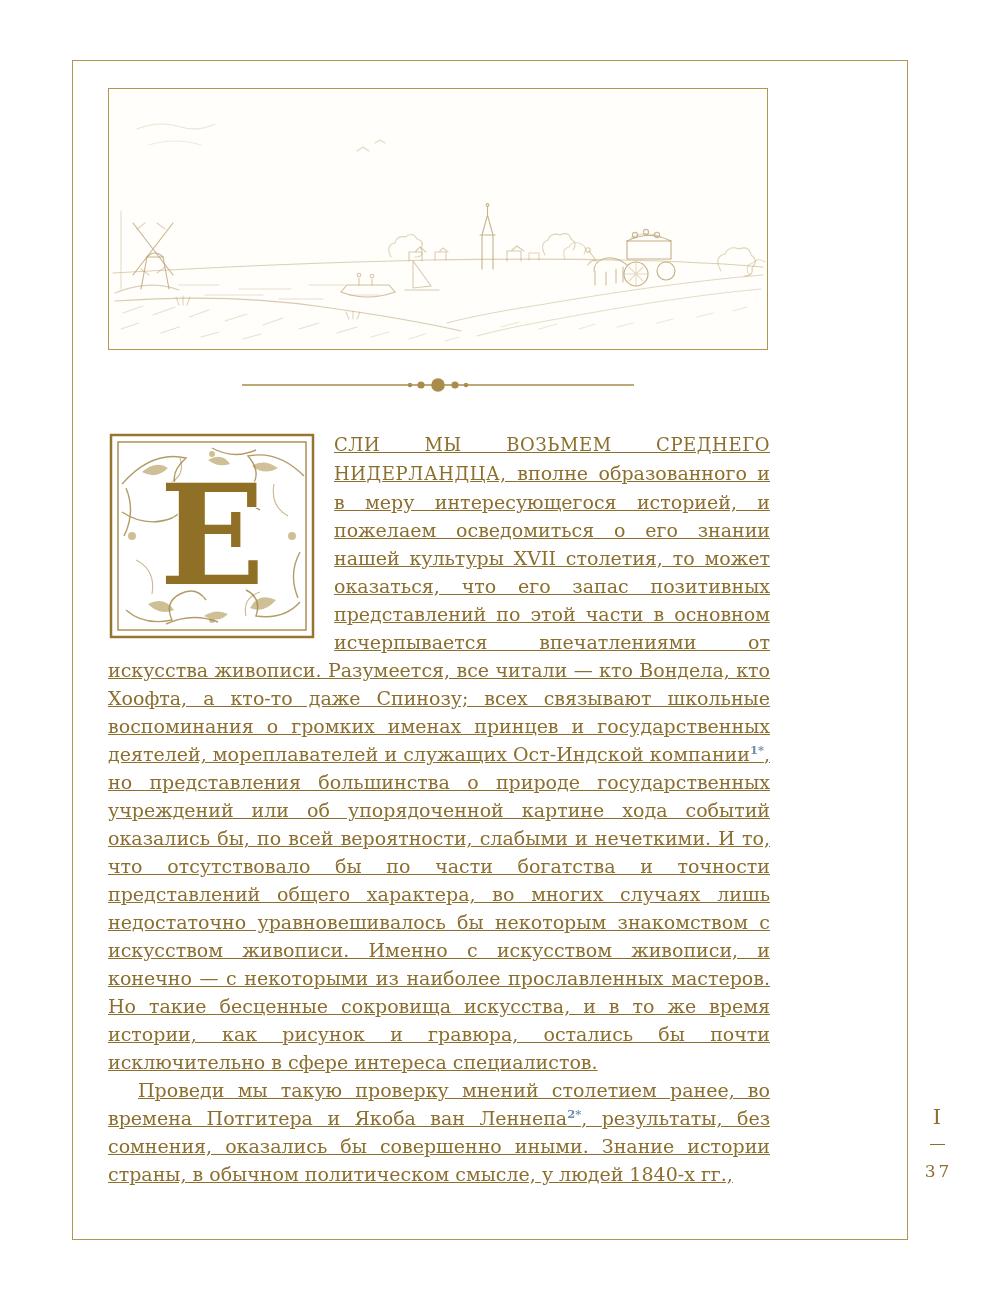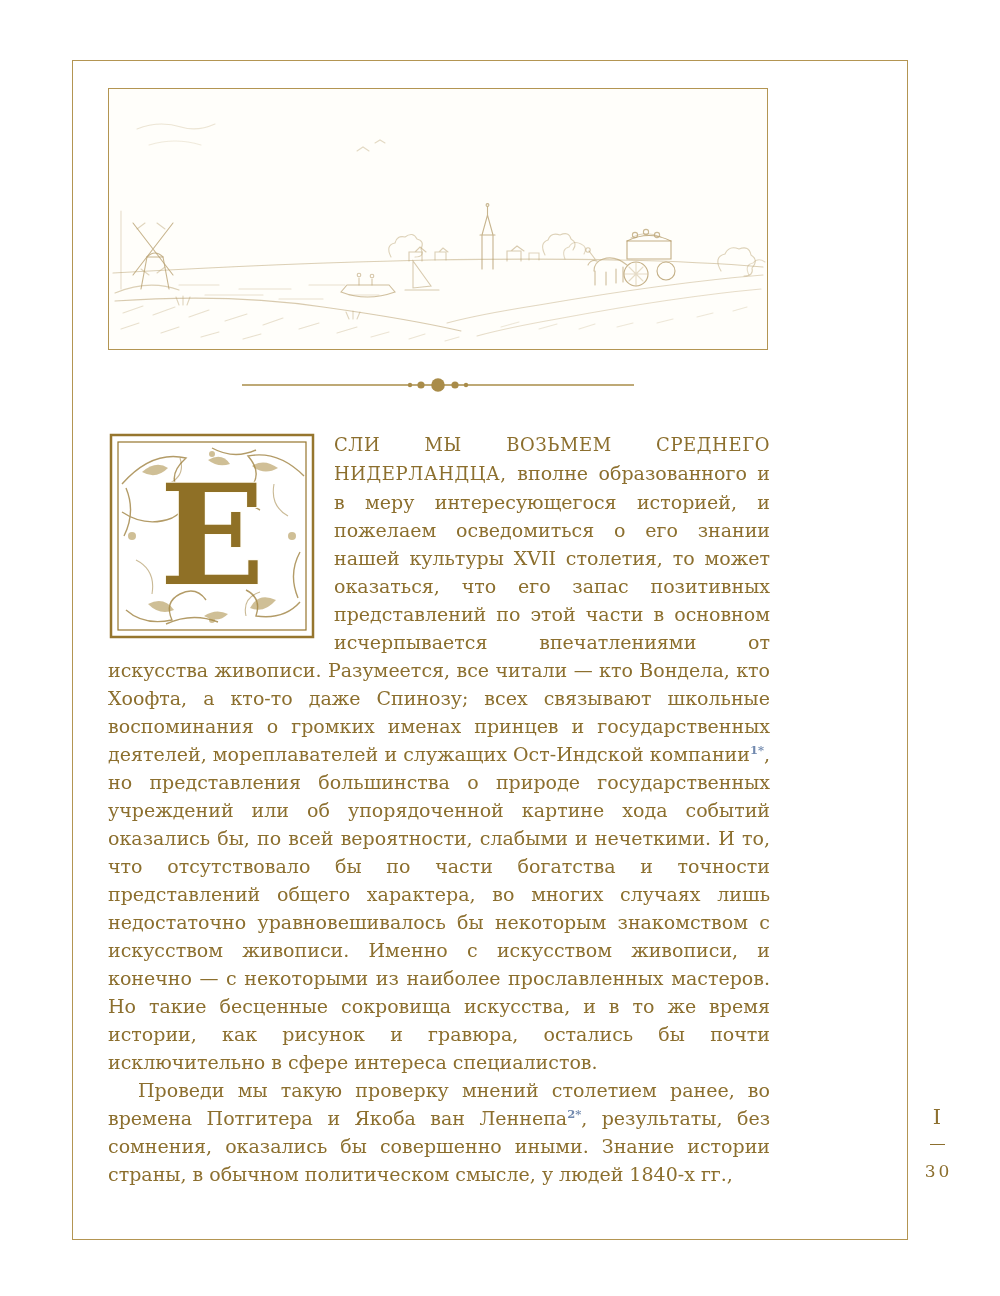--- a/index.html
+++ b/index.html
@@ -7,21 +7,21 @@
         font-family:"DejaVu Serif","Liberation Serif",serif;}
   .frame-border{position:absolute;left:72px;top:60px;width:834px;height:1178px;
         border:1px solid #b39552;pointer-events:none;}
   .illustration-frame{position:absolute;left:108px;top:88px;width:658px;height:260px;
         border:1px solid #b39552;background:#fffefa;}
   .divider{position:absolute;left:108px;top:372px;width:660px;height:26px;
         display:flex;justify-content:center;align-items:center;}
   .text-block{position:absolute;left:108px;top:430px;width:662px;color:#8c6f2e;
         font-size:19px;line-height:28px;text-align:justify;}
   .dropcap{float:left;width:208px;height:208px;margin:2px 18px 10px 0;}
-  .text-block p{margin:0;}
+  .text-block p{margin:0;text-decoration:underline;}
   .para2{text-indent:30px;}
   .leadcaps{font-size:18px;letter-spacing:0.6px;}
   sup.fnref{color:#7189ae;font-size:11.5px;line-height:0;vertical-align:super;
         font-weight:bold;cursor:pointer;}
   .marginalia{position:absolute;left:914px;top:1106px;width:46px;text-align:center;
         color:#8c6f2e;}
   .chapter-num{font-size:21px;line-height:22px;}
   .margin-dash{width:15px;border-top:1.2px solid #8c6f2e;margin:16px auto 16px auto;}
   .page-num{font-size:17px;letter-spacing:3px;padding-left:3px;}
 </style>
@@ -144,16 +144,16 @@
         <text x="104" y="152" text-anchor="middle" font-family="DejaVu Serif, Liberation Serif, serif" font-weight="bold" font-size="138" fill="#8f7026" stroke="#fffdf5" stroke-width="2" paint-order="stroke">Е</text>
       </svg>
     </div>
     <p><span class="leadcaps">СЛИ МЫ ВОЗЬМЕМ СРЕДНЕГО НИДЕРЛАНДЦА, </span><span>вполне образованного и в меру интересующегося историей, и пожелаем осведомиться о его знании нашей культуры XVII столетия, то может оказаться, что его запас позитивных представлений по этой части в основном исчерпывается впечатлениями от искусства живописи. Разумеется, все читали — кто Вондела, кто Хоофта, а кто-то даже Спинозу; всех связывают школьные воспоминания о громких именах принцев и государственных деятелей, мореплавателей и служащих Ост-Индской компании</span><sup class="fnref">1*</sup><span>, но представления большинства о природе государственных учреждений или об упорядоченной картине хода событий оказались бы, по всей вероятности, слабыми и нечеткими. И то, что отсутствовало бы по части богатства и точности представлений общего характера, во многих случаях лишь недостаточно уравновешивалось бы некоторым знакомством с искусством живописи. Именно с искусством живописи, и конечно — с некоторыми из наиболее прославленных мастеров. Но такие бесценные сокровища искусства, и в то же время истории, как рисунок и гравюра, остались бы почти исключительно в сфере интереса специалистов.</span></p>
     <p class="para2"><span>Проведи мы такую проверку мнений столетием ранее, во времена Потгитера и Якоба ван Леннепа</span><sup class="fnref">2*</sup><span>, результаты, без сомнения, оказались бы совершенно иными. Знание истории страны, в обычном политическом смысле, у людей 1840-х гг.,</span></p>
   </div>
 
   <div class="marginalia">
     <div class="chapter-num">I</div>
     <div class="margin-dash"></div>
-    <div class="page-num">30</div>
+    <div class="page-num">37</div>
   </div>
 
 </div>
 
 </body></html>

